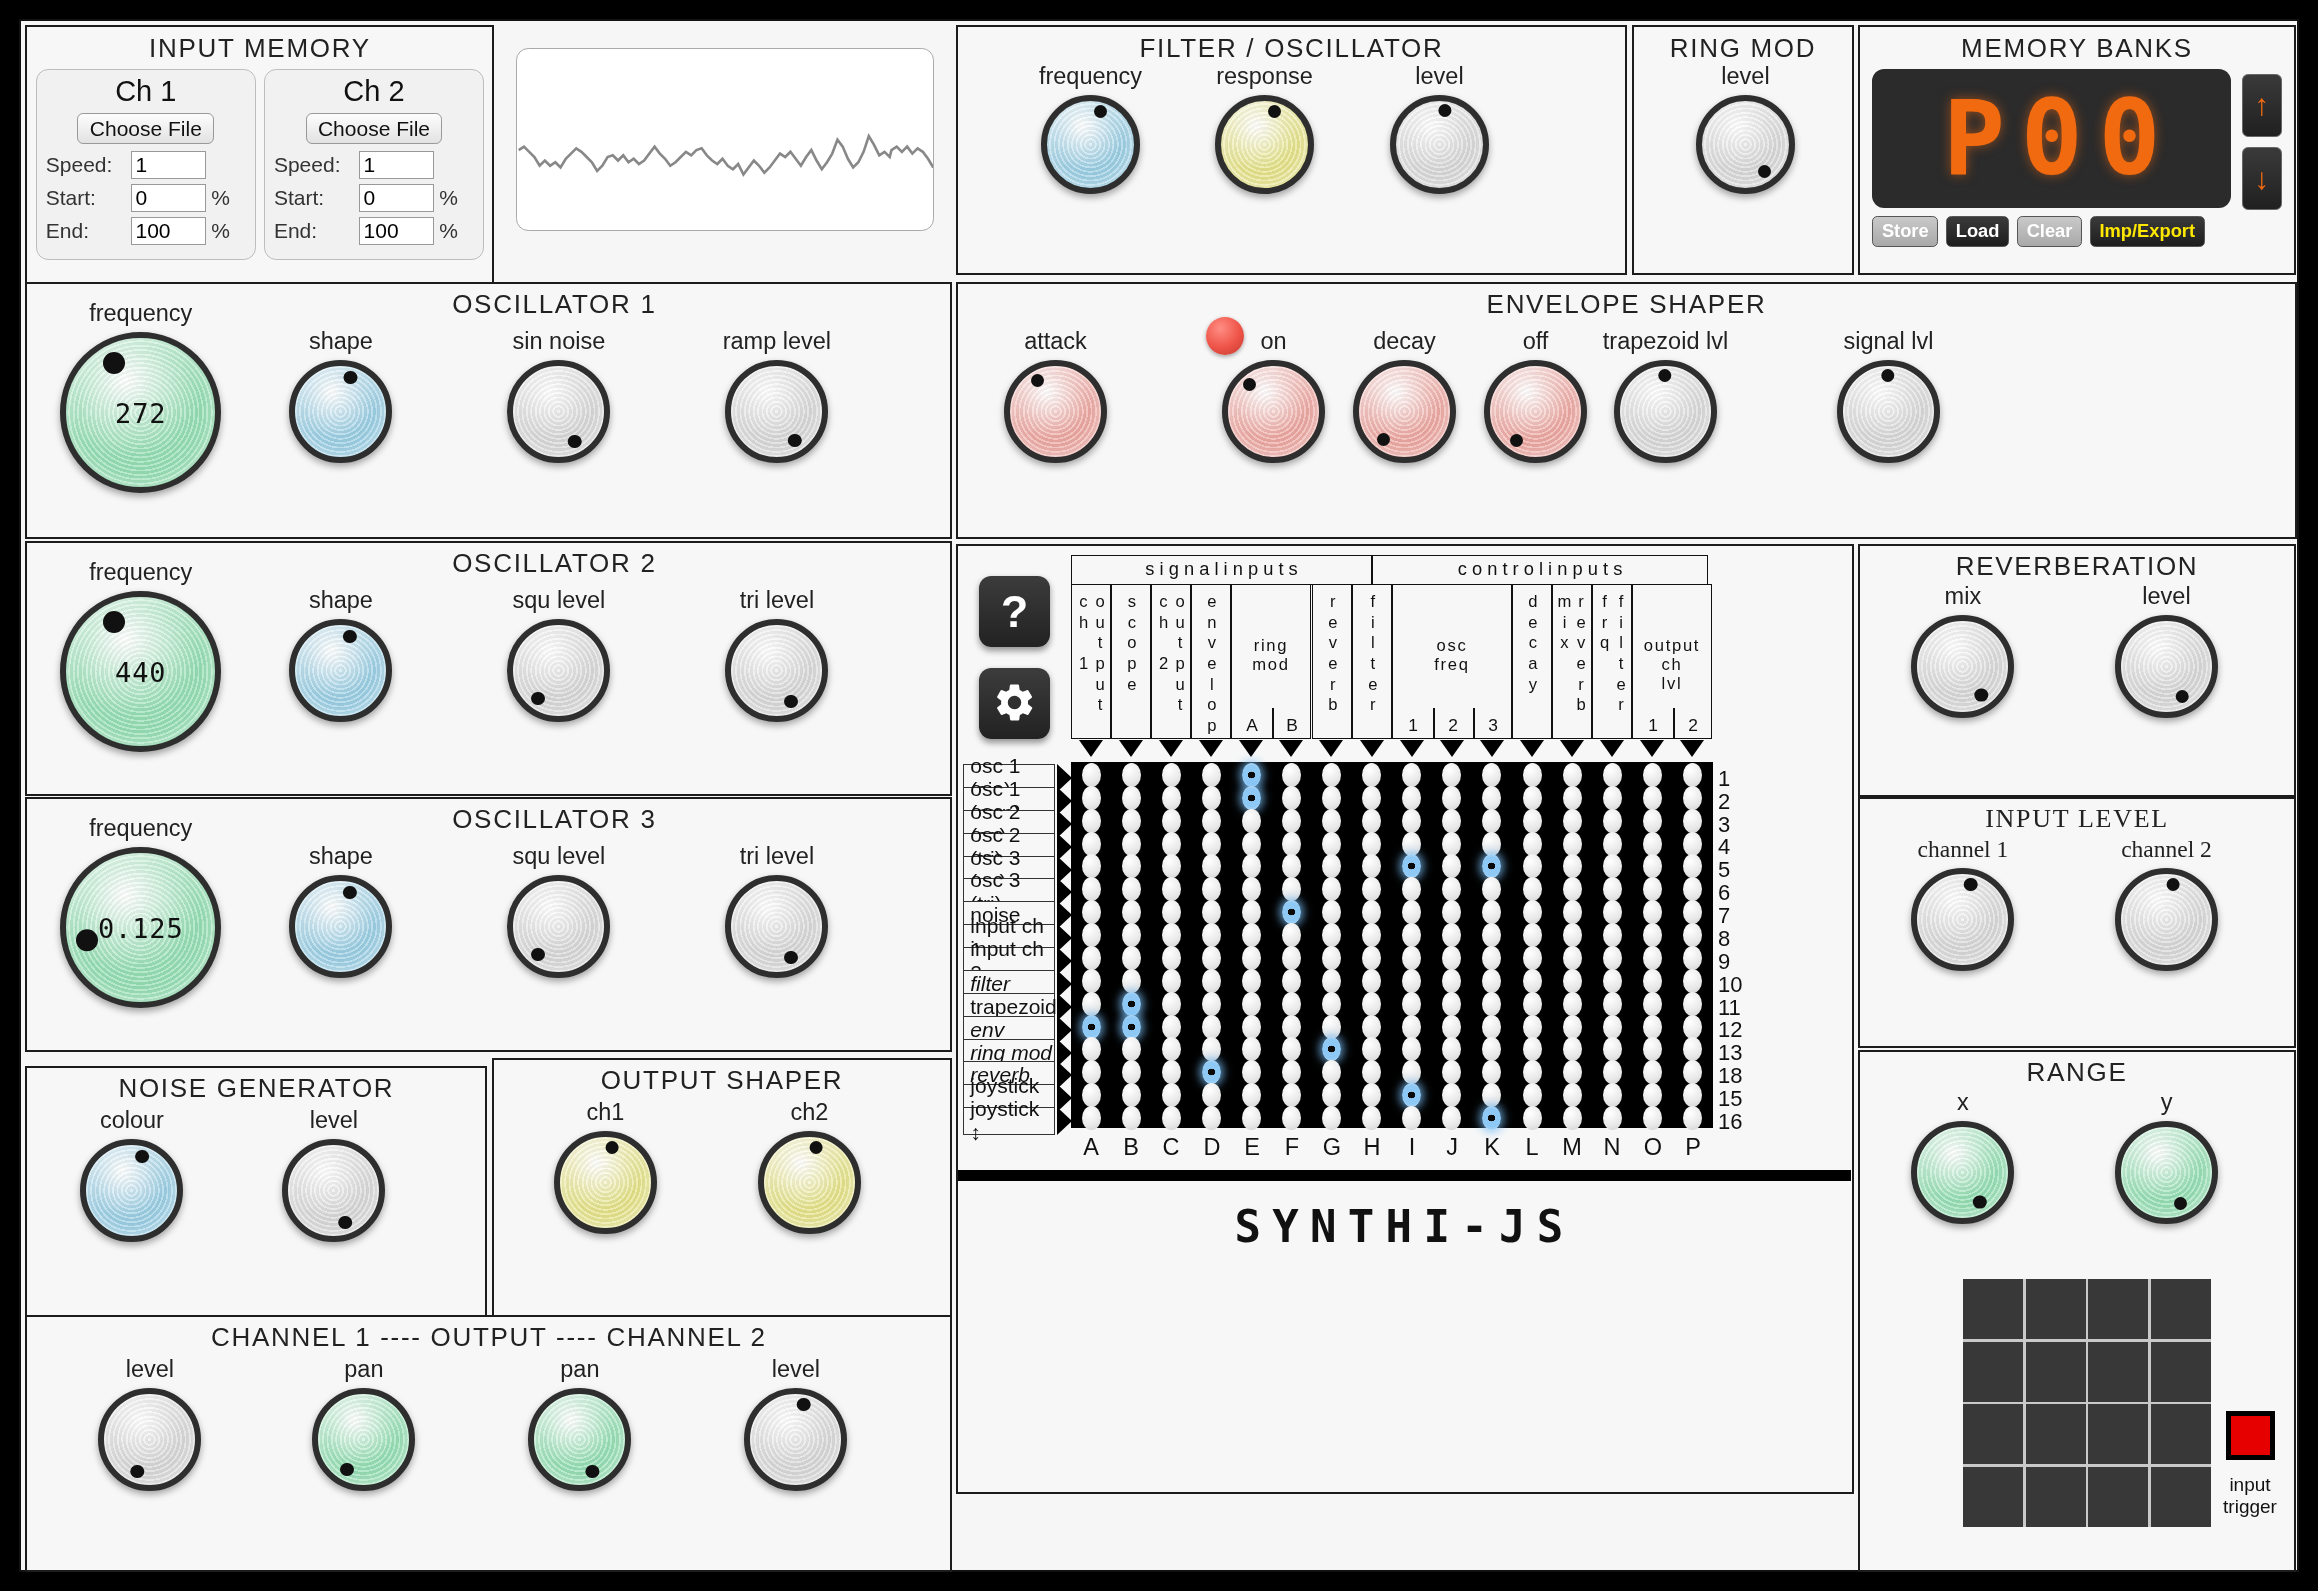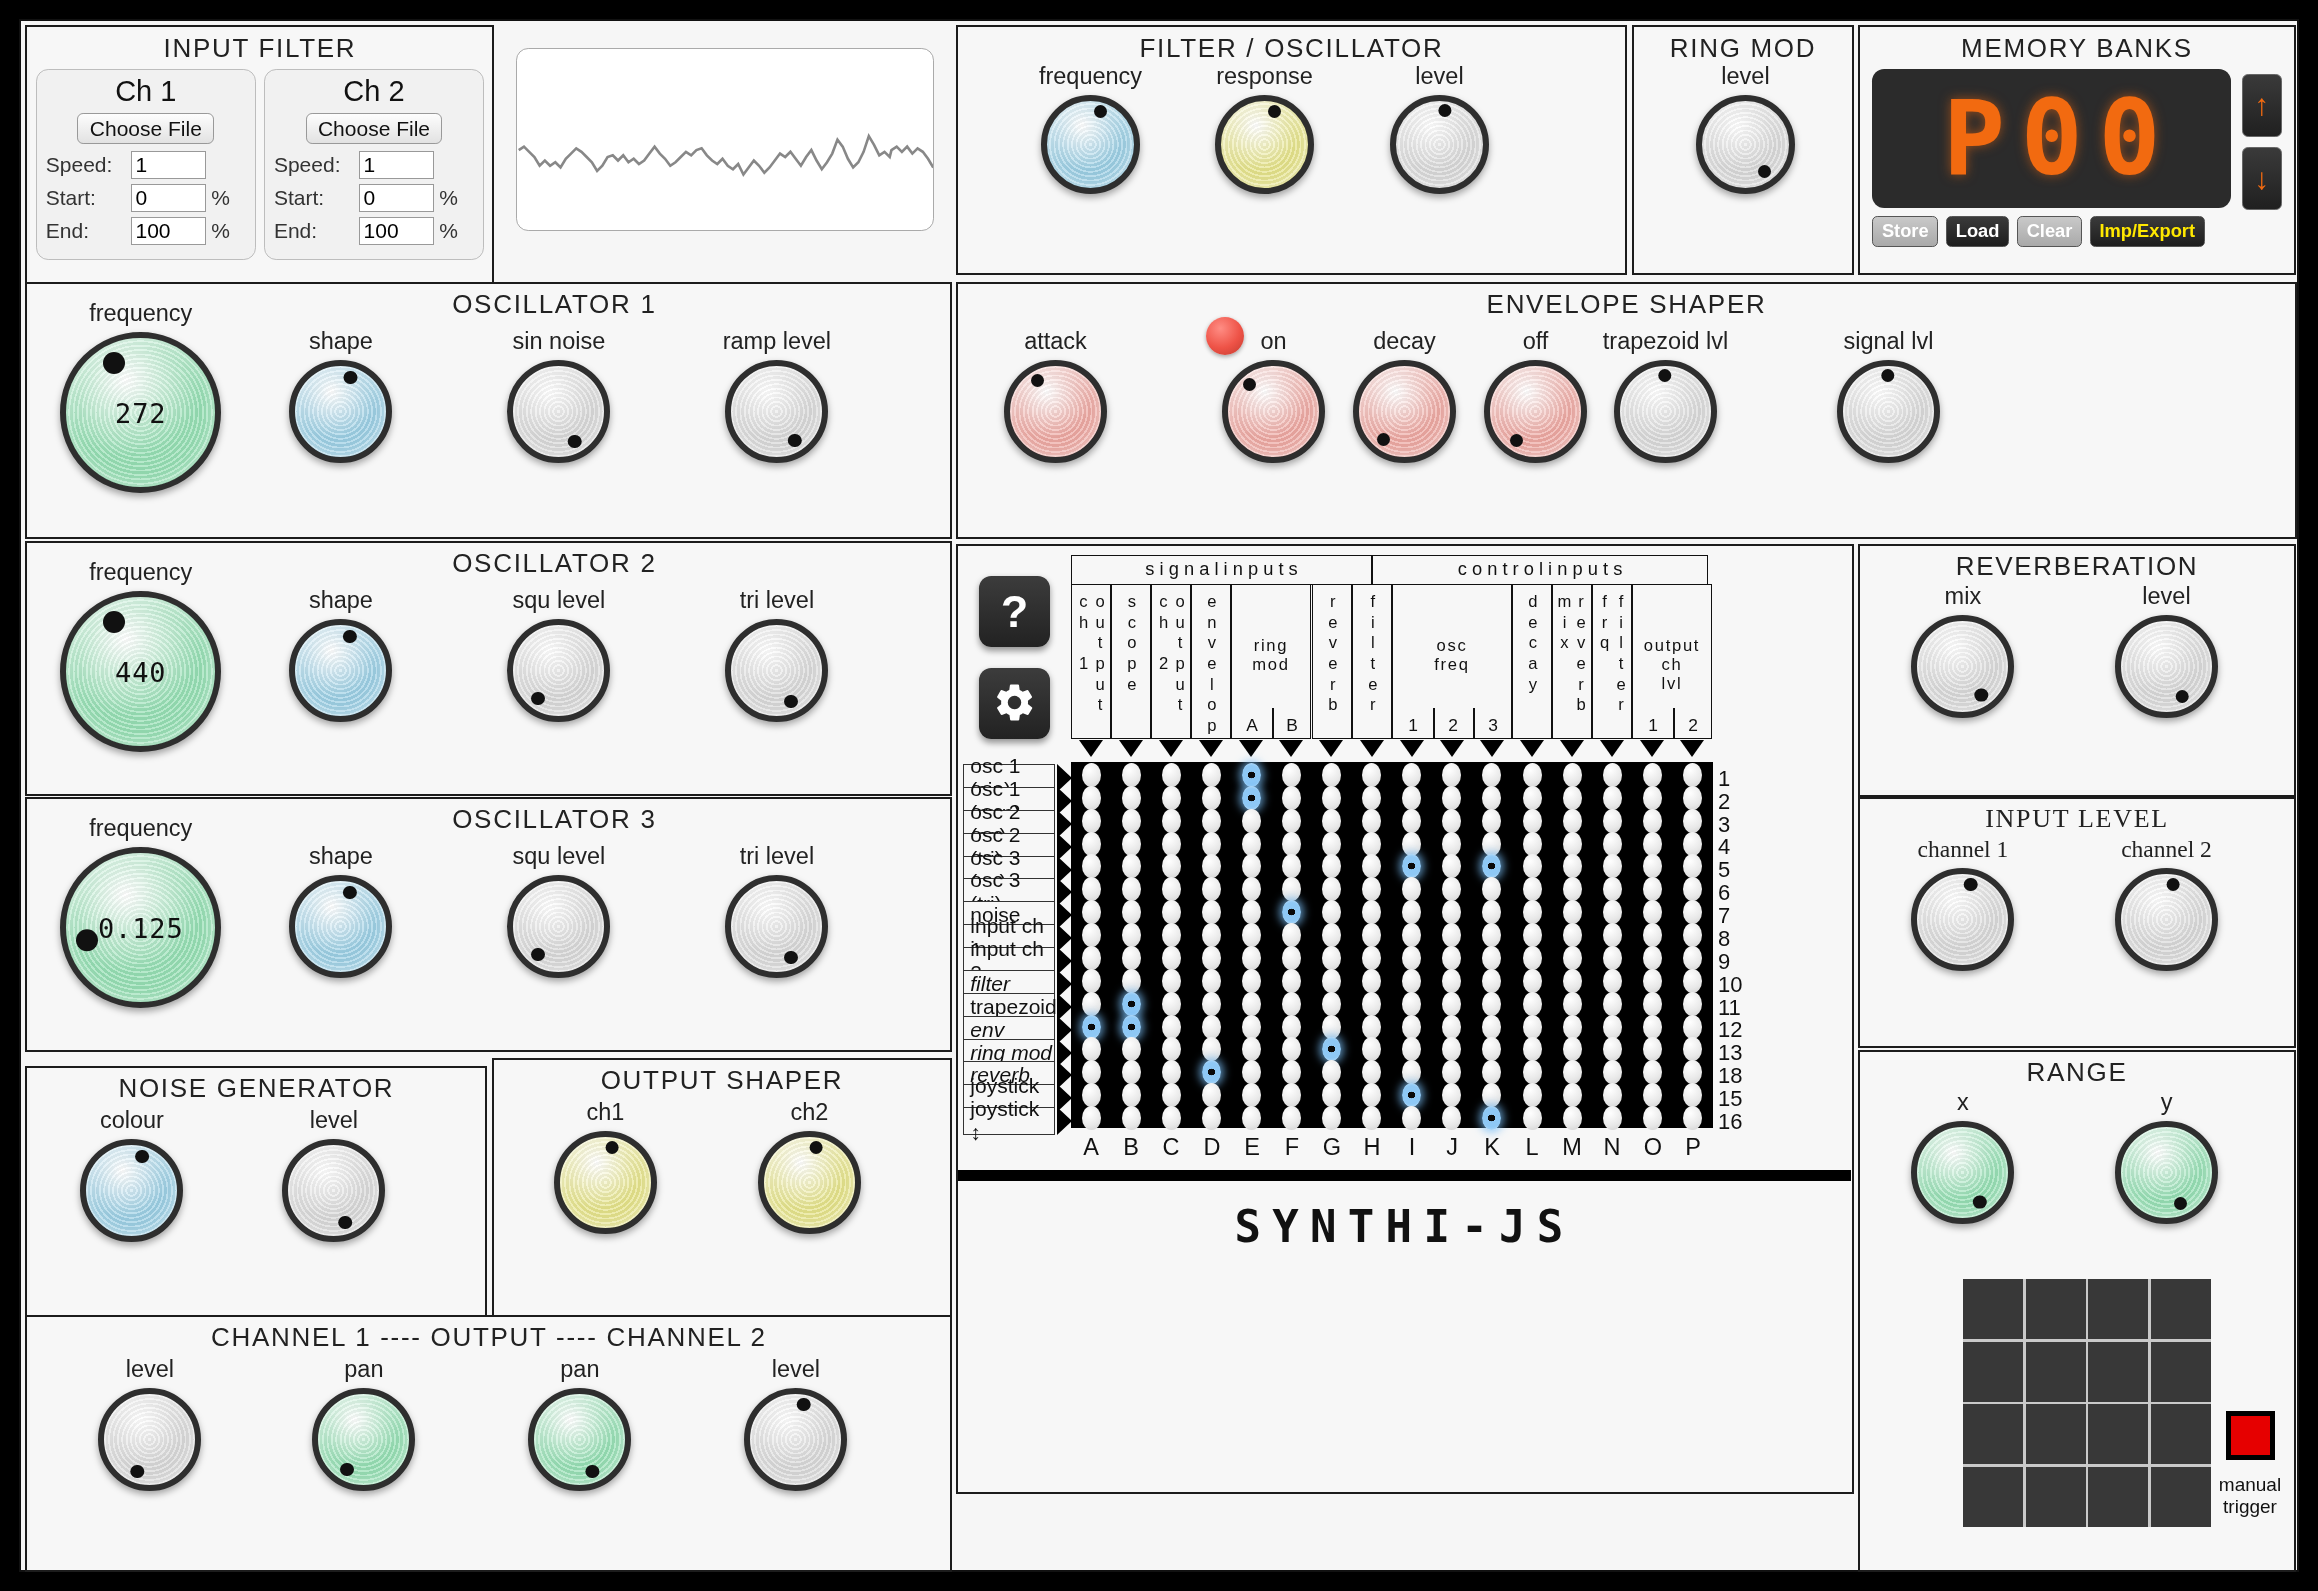--- a/index.html
+++ b/index.html
@@ -188,21 +188,21 @@
     background:radial-gradient(circle at 38% 30%, #ff8d84 0%, #ee5347 55%, #c23a2f 100%);
     box-shadow:0 1.7px 4.4px rgba(0,0,0,.35);
   }
 </style>
 </head>
 <body>
 
 <div class="panel">
 
   <div class="sect" style="left:4.4px; top:4.4px; width:469px; height:308px;">
-    <div class="sect-title">INPUT FILTER</div>
+    <div class="sect-title">INPUT MEMORY</div>
     <div style="display:flex; gap:8.7px; padding:5.2px 8.7px 0 8.7px;">
       <div class="chbox" style="flex:1;">
         <h4>Ch 1</h4>
         <button class="btn-file">Choose File</button>
         <div class="row">
           <span class="lbl">Speed:</span>
           <input value="1" style="">
         </div>
         <div class="row">
           <span class="lbl">Start:</span>
@@ -971,19 +971,19 @@
       <div class="jcell"></div>
       <div class="jcell"></div>
       <div class="jcell"></div>
       <div class="jcell"></div>
       <div class="jcell"></div>
       <div class="jcell"></div>
       <div class="jcell"></div>
     </div>
     <div class="trigbtn" style="left:366px; top:359px;"></div>
     <div class="trig-lbl" id="trig-label" style="left:329px; top:422px;">
-        <div>manual</div>
+        <div>input</div>
         <div>trigger</div>
       </div>
   </div>
 
 </div>
 
 
 </body></html>

